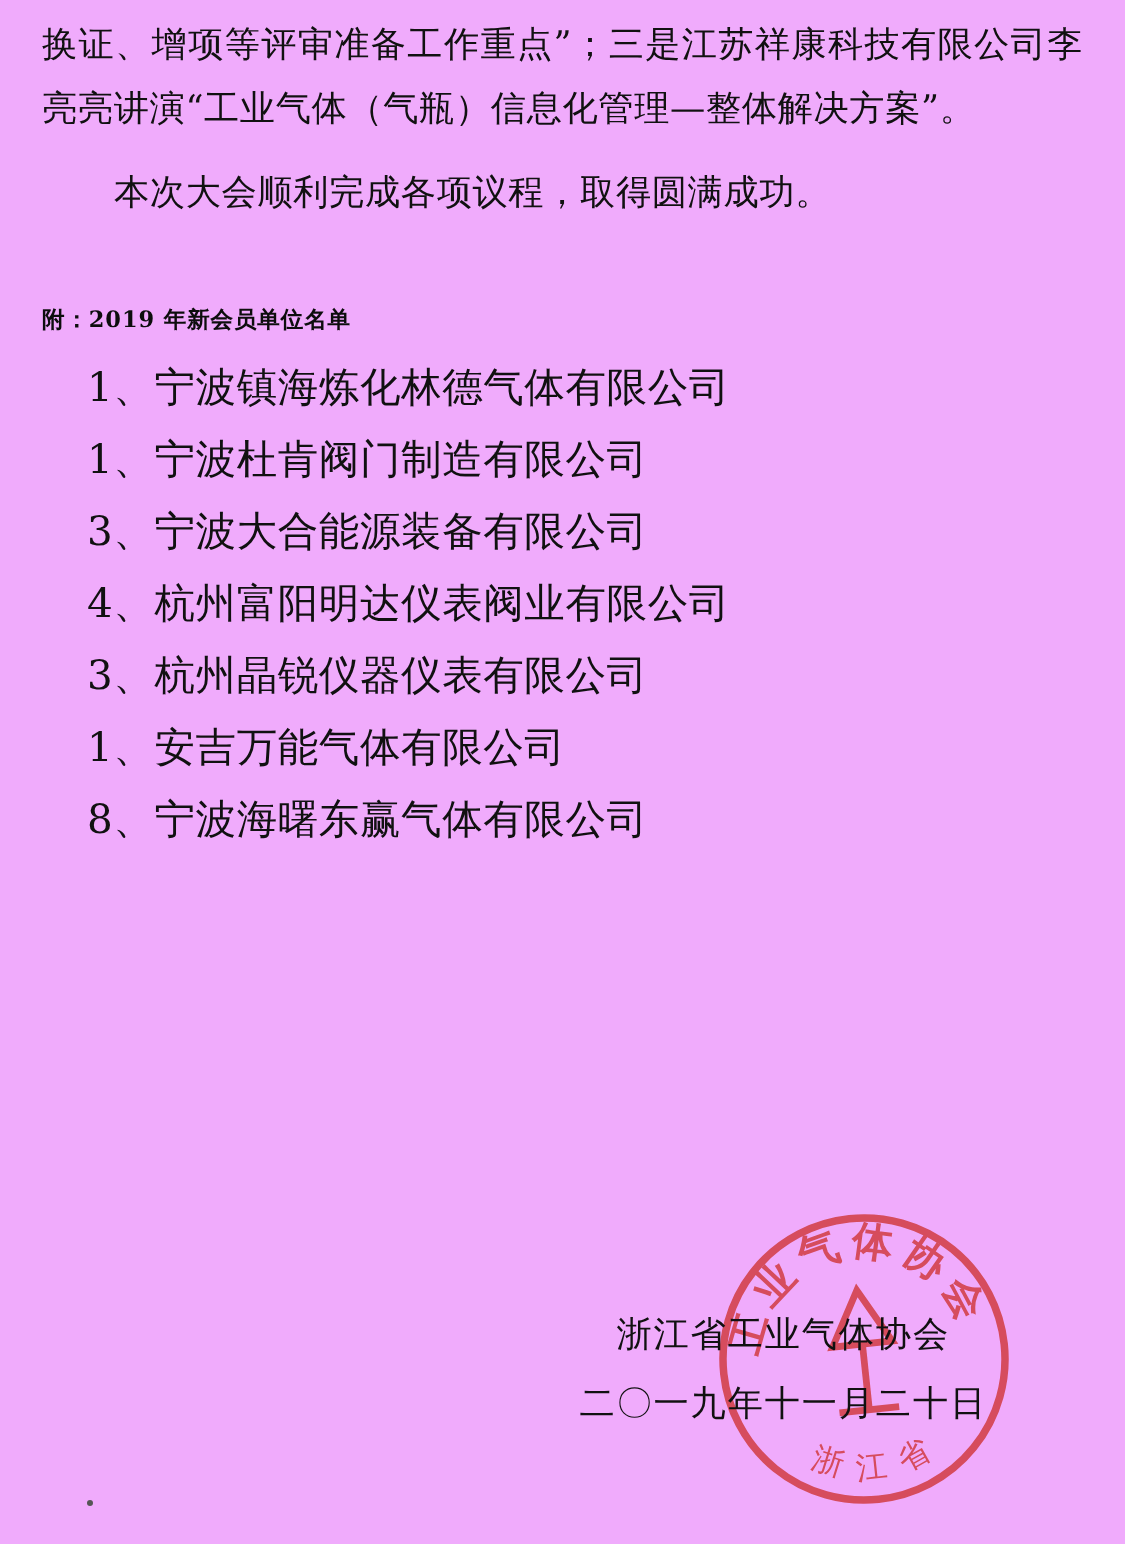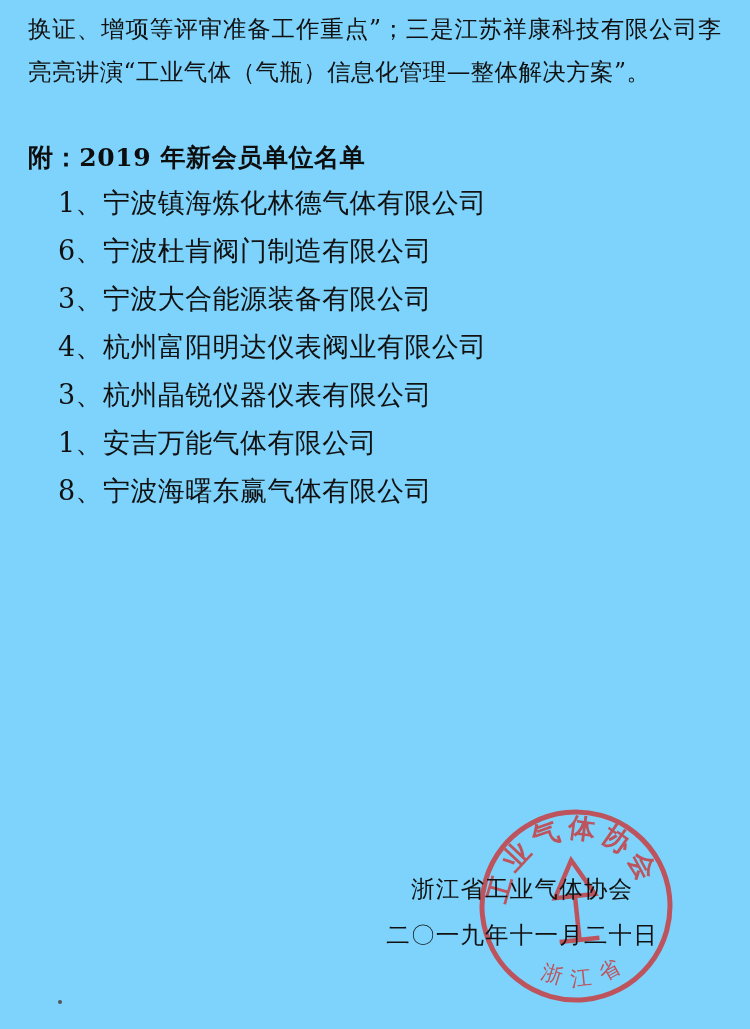--- a/index.html
+++ b/index.html
@@ -7,21 +7,21 @@
     padding: 0;
     background: #ffffff;
   }
   body {
     font-family: "DejaVu Serif", "Liberation Serif", serif;
   }
   .page {
     position: relative;
     width: 750px;
     height: 1029px;
-    background: #7dd3fc;
+    background: #f0abfc;
     overflow: hidden;
   }
   .doc-body {
     position: absolute;
     left: 28px;
     top: 0;
     width: 694px;
   }
   .para {
     font-size: 23.5px;
@@ -35,21 +35,21 @@
   .indent2 {
     text-indent: 48px;
   }
   .para.first {
     padding-top: 8px;
   }
   .gap-before {
     margin-top: 13px;
   }
   .attach-title {
-    font-size: 25px;
+    font-size: 15px;
     line-height: 43px;
     color: #0d0d0d;
     font-weight: bold;
     margin: 0;
     padding-top: 42px;
     letter-spacing: 0.6px;
   }
   .list {
     margin: 0;
     padding: 0;
@@ -99,26 +99,27 @@
 </head>
 <body>
 
 <div class="page">
 
   <div class="doc-body">
 
     <p class="para first">换证、增项等评审准备工作重点”；三是江苏祥康科技有限公司李亮亮讲演“工业气体（气瓶）信息化管理—整体解决方案”。</p>
 
 
+    <p class="para indent2 gap-before">本次大会顺利完成各项议程，取得圆满成功。</p>
 
     <p class="attach-title">附：2019 年新会员单位名单</p>
 
     <ul class="list">
       <li>1、宁波镇海炼化林德气体有限公司</li>
-      <li>6、宁波杜肯阀门制造有限公司</li>
+      <li>1、宁波杜肯阀门制造有限公司</li>
       <li>3、宁波大合能源装备有限公司</li>
       <li>4、杭州富阳明达仪表阀业有限公司</li>
       <li>3、杭州晶锐仪器仪表有限公司</li>
       <li>1、安吉万能气体有限公司</li>
       <li>8、宁波海曙东赢气体有限公司</li>
     </ul>
 
   </div>
 
   <div class="signature">

